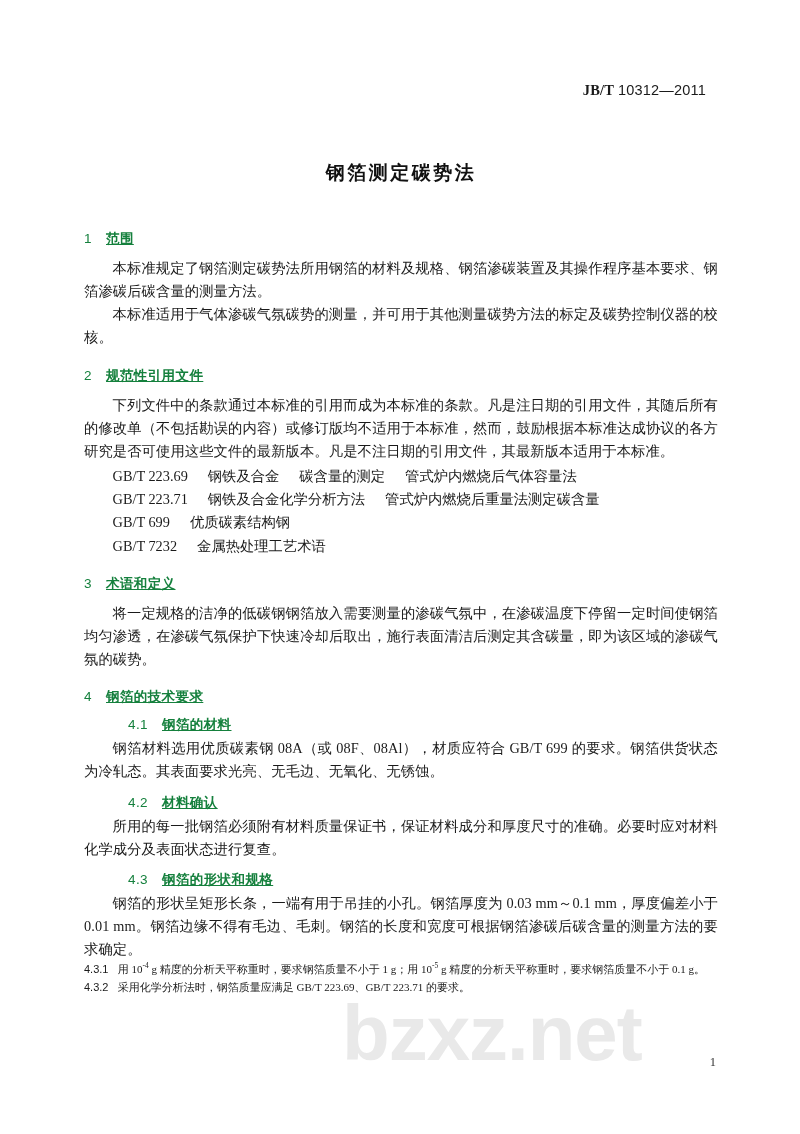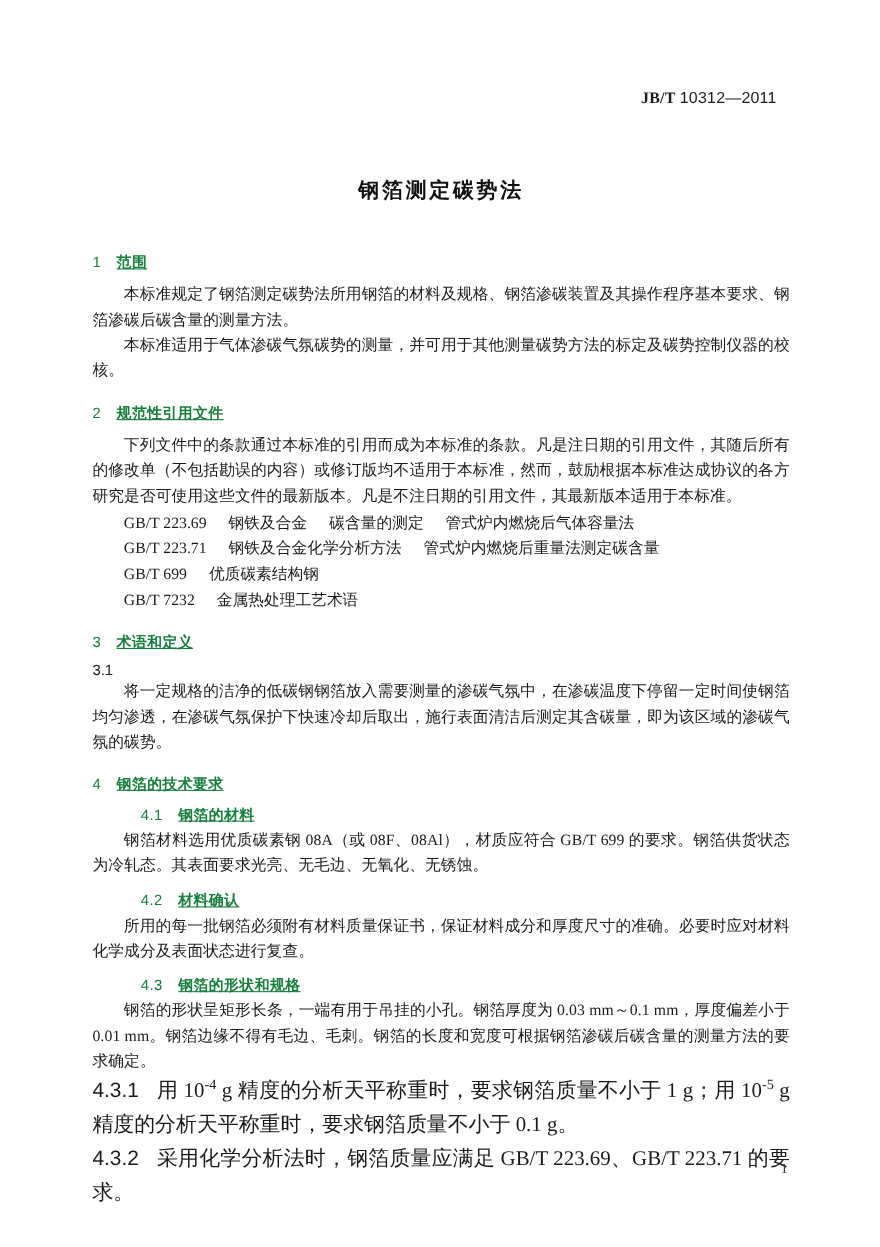--- a/index.html
+++ b/index.html
@@ -144,21 +144,21 @@
     font-size: 13.6px;
   }
   .term-en {
     font-weight: bold;
     font-size: 14.3px;
   }
   .gap { display: inline-block; width: 1.2em; }
 
   
   .subclause {
-    font-size: 19px;
+    font-size: 11px;
     line-height: 1.62;
     text-align: justify;
     text-justify: inter-ideograph;
     margin: 0;
   }
   .subclause .lab {
     font-family: "Liberation Sans", "DejaVu Sans", sans-serif;
     margin-right: 0.85em;
   }
 
@@ -172,20 +172,21 @@
     font-size: 12.5px;
     color: #333;
     z-index: 2;
   }
 </style>
 </head>
 <body>
 
 <div class="page">
 
+  <div class="watermark">bzxz.net</div>
 
   <div class="running-head">
     <span class="jbt">JB/T</span>
     <span class="num">10312—2011</span>
   </div>
 
   <div class="content">
 
     <h1 class="doc-title">钢箔测定碳势法</h1>
 
@@ -210,21 +211,20 @@
         <span>GB/T 699</span><span class="tab"></span><span>优质碳素结构钢</span>
       </li>
       <li>
         <span>GB/T 7232</span><span class="tab"></span><span>金属热处理工艺术语</span>
       </li>
     </ul>
 
     <div class="h1">
       <span class="numlab">3</span><span>术语和定义</span>
     </div>
-    <div class="clause-num">3.1</div>
     <p class="body indent">将一定规格的洁净的低碳钢钢箔放入需要测量的渗碳气氛中，在渗碳温度下停留一定时间使钢箔均匀渗透，在渗碳气氛保护下快速冷却后取出，施行表面清洁后测定其含碳量，即为该区域的渗碳气氛的碳势。</p>
 
     <div class="h1">
       <span class="numlab">4</span><span>钢箔的技术要求</span>
     </div>
 
     <div class="h2">
       <span class="numlab">4.1</span><span>钢箔的材料</span>
     </div>
     <p class="body indent">钢箔材料选用优质碳素钢 08A（或 08F、08Al），材质应符合 GB/T 699 的要求。钢箔供货状态为冷轧态。其表面要求光亮、无毛边、无氧化、无锈蚀。</p>

